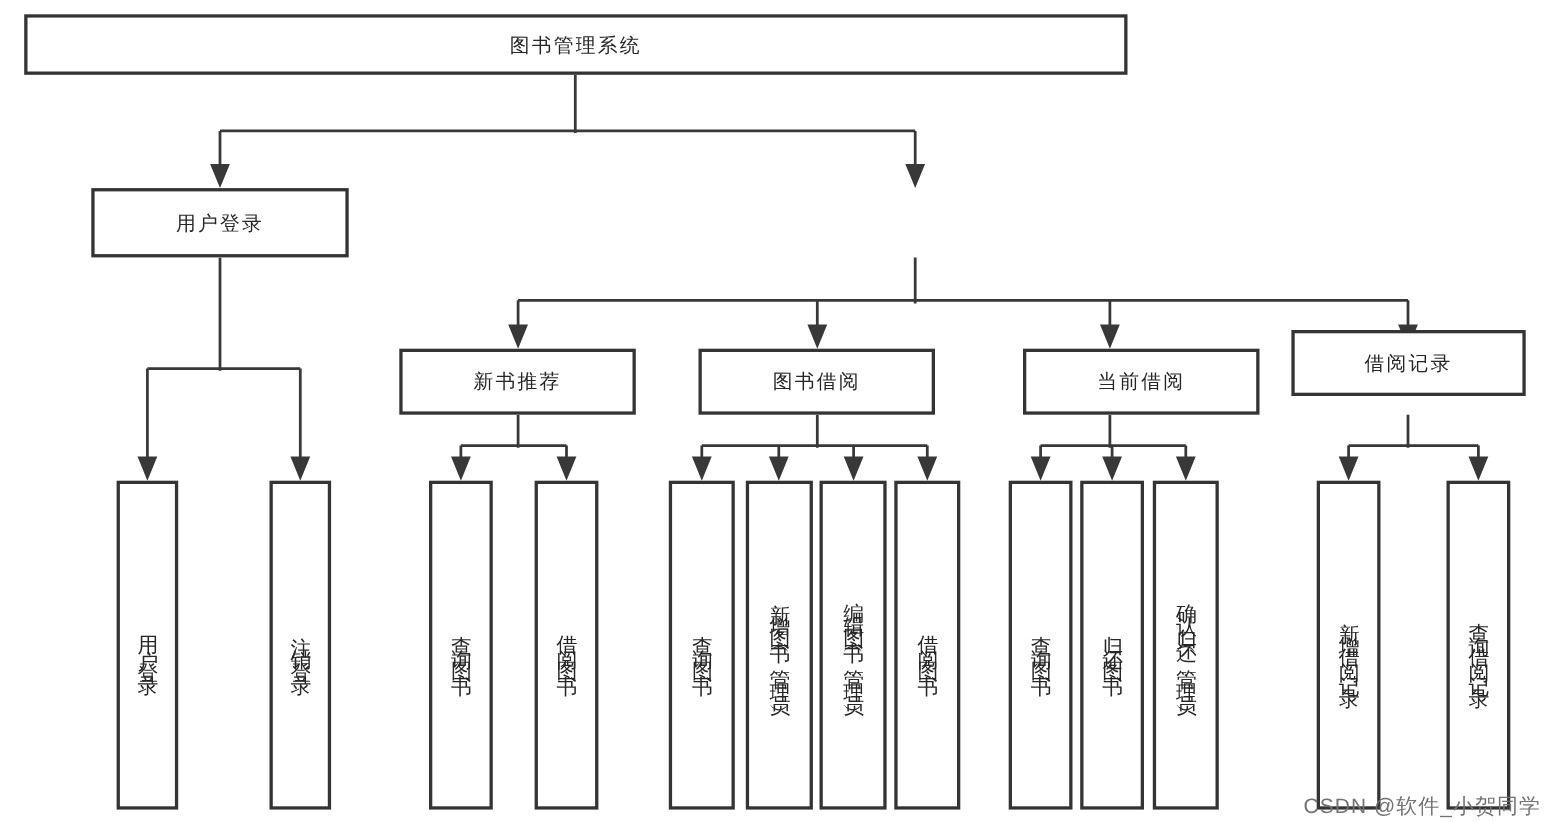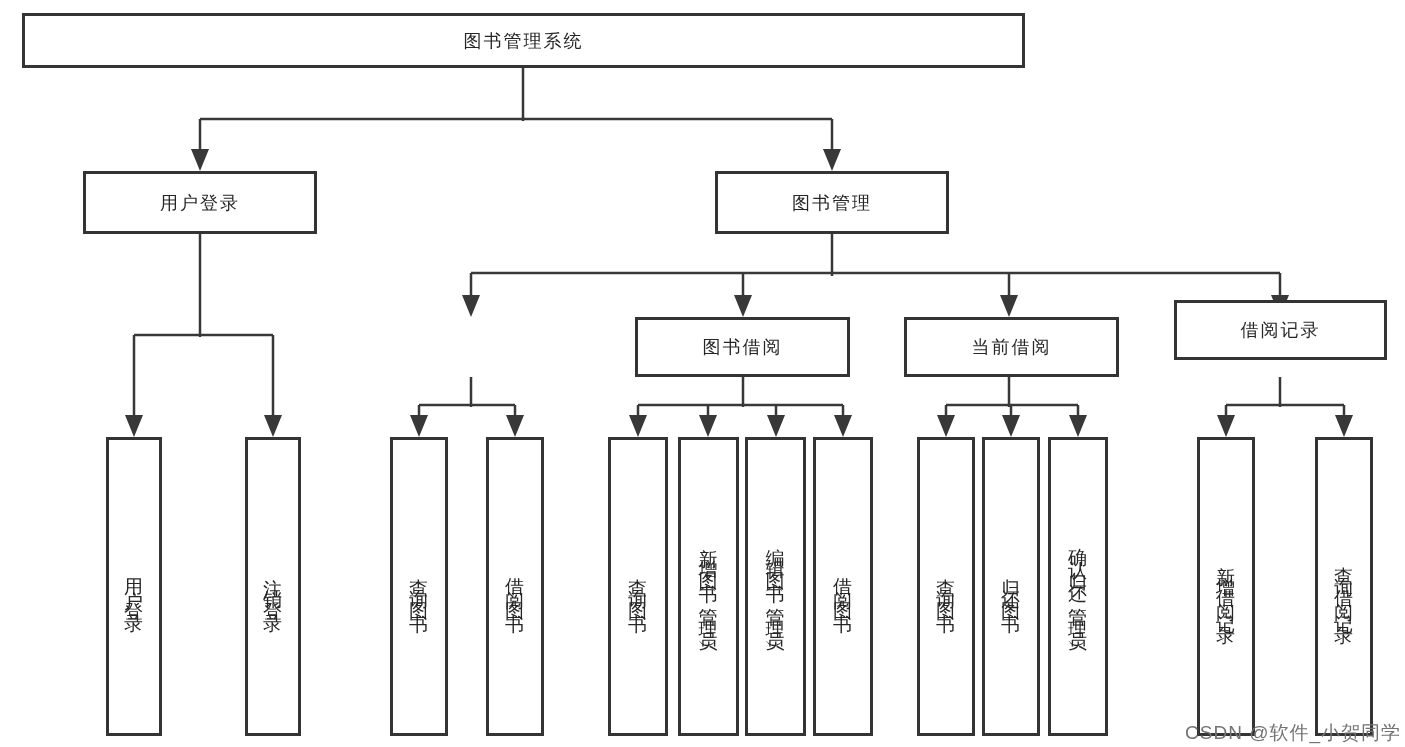--- a/index.html
+++ b/index.html
@@ -87,28 +87,28 @@
              M1217 415L1235 415L1226 437Z M1335 415L1353 415L1344 437Z" fill="#383838" stroke="none"></path>
   </svg>
 
   <div class="node" style="left:22px; top:13px; width:1003px; height:55px">
     <span class="htext">图书管理系统</span>
   </div>
 
   <div class="node" style="left:83px; top:171px; width:234px; height:63px">
     <span class="htext">用户登录</span>
   </div>
-  <div class="node" style="left:715px; top:171px; width:234px; height:63px">
-    <span class="htext">图书管理</span>
+
+  <div class="node" style="left:363px; top:317px; width:215px; height:60px">
+    <span class="htext">新书推荐</span>
   </div>
-
   <div class="node" style="left:635px; top:317px; width:215px; height:60px">
     <span class="htext">图书借阅</span>
   </div>
-  <div class="node" style="left:904px; top:317px; width:215px; height:60px">
+  <div class="node" style="left:930px; top:317px; width:215px; height:60px">
     <span class="htext">当前借阅</span>
   </div>
   <div class="node" style="left:1174px; top:300px; width:213px; height:60px">
     <span class="htext">借阅记录</span>
   </div>
 
   <div class="node" style="left:106px; top:437px; width:56px; height:299px">
     <span class="vtext">用户登录</span>
   </div>
   <div class="node" style="left:245px; top:437px; width:56px; height:299px">

